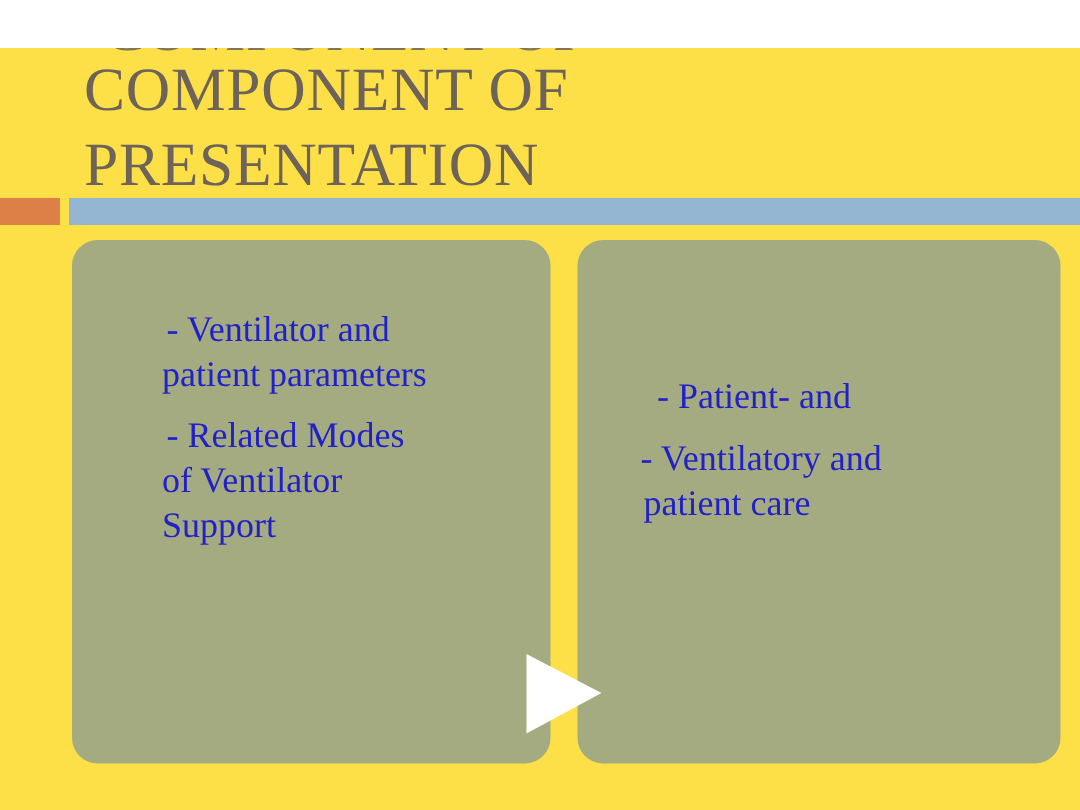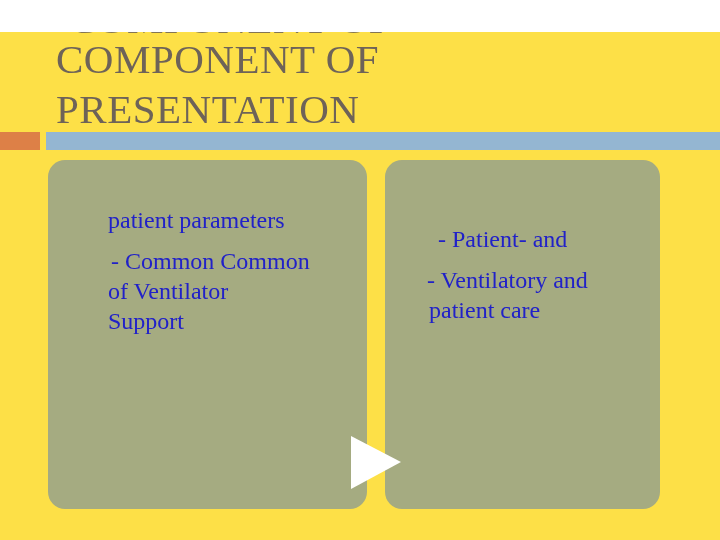--- a/index.html
+++ b/index.html
@@ -63,21 +63,21 @@
   .box {
     position: absolute;
     top: 128px;
     height: 349px;
     background: #a5ab81;
     border-radius: 17px;
     color: #2121c8;
     box-sizing: border-box;
   }
   .box-left  { left: 48px;  width: 319px; padding: 45px 8px 0 60px; }
-  .box-right { left: 385px; width: 275px; padding: 64px 6px 0 42px; }
+  .box-right { left: 385px; width: 322px; padding: 90px 6px 0 42px; }
 
   .para { margin: 0 0 11px 0; }
   .line {
     font-size: 24px;
     line-height: 30px;
     white-space: nowrap;
   }
   .i2  { margin-left: 2px; }
   .i3  { margin-left: 3px; }
   .i11 { margin-left: 11px; }
@@ -104,24 +104,25 @@
   <div class="title">
     <div>COMPONENT OF</div>
     <div>PRESENTATION</div>
   </div>
 
   <div class="bar-orange"></div>
   <div class="bar-blue"></div>
 
   <div class="box box-left">
     <div class="para">
+      <div class="line i3">- Ventilator and</div>
       <div class="line">patient parameters</div>
     </div>
     <div class="para">
-      <div class="line i3">- Common Common</div>
+      <div class="line i3">- Related Modes</div>
       <div class="line">of Ventilator</div>
       <div class="line">Support</div>
     </div>
   </div>
 
   <div class="box box-right">
     <div class="para">
       <div class="line i11">- Patient- and</div>
     </div>
     <div class="para">

